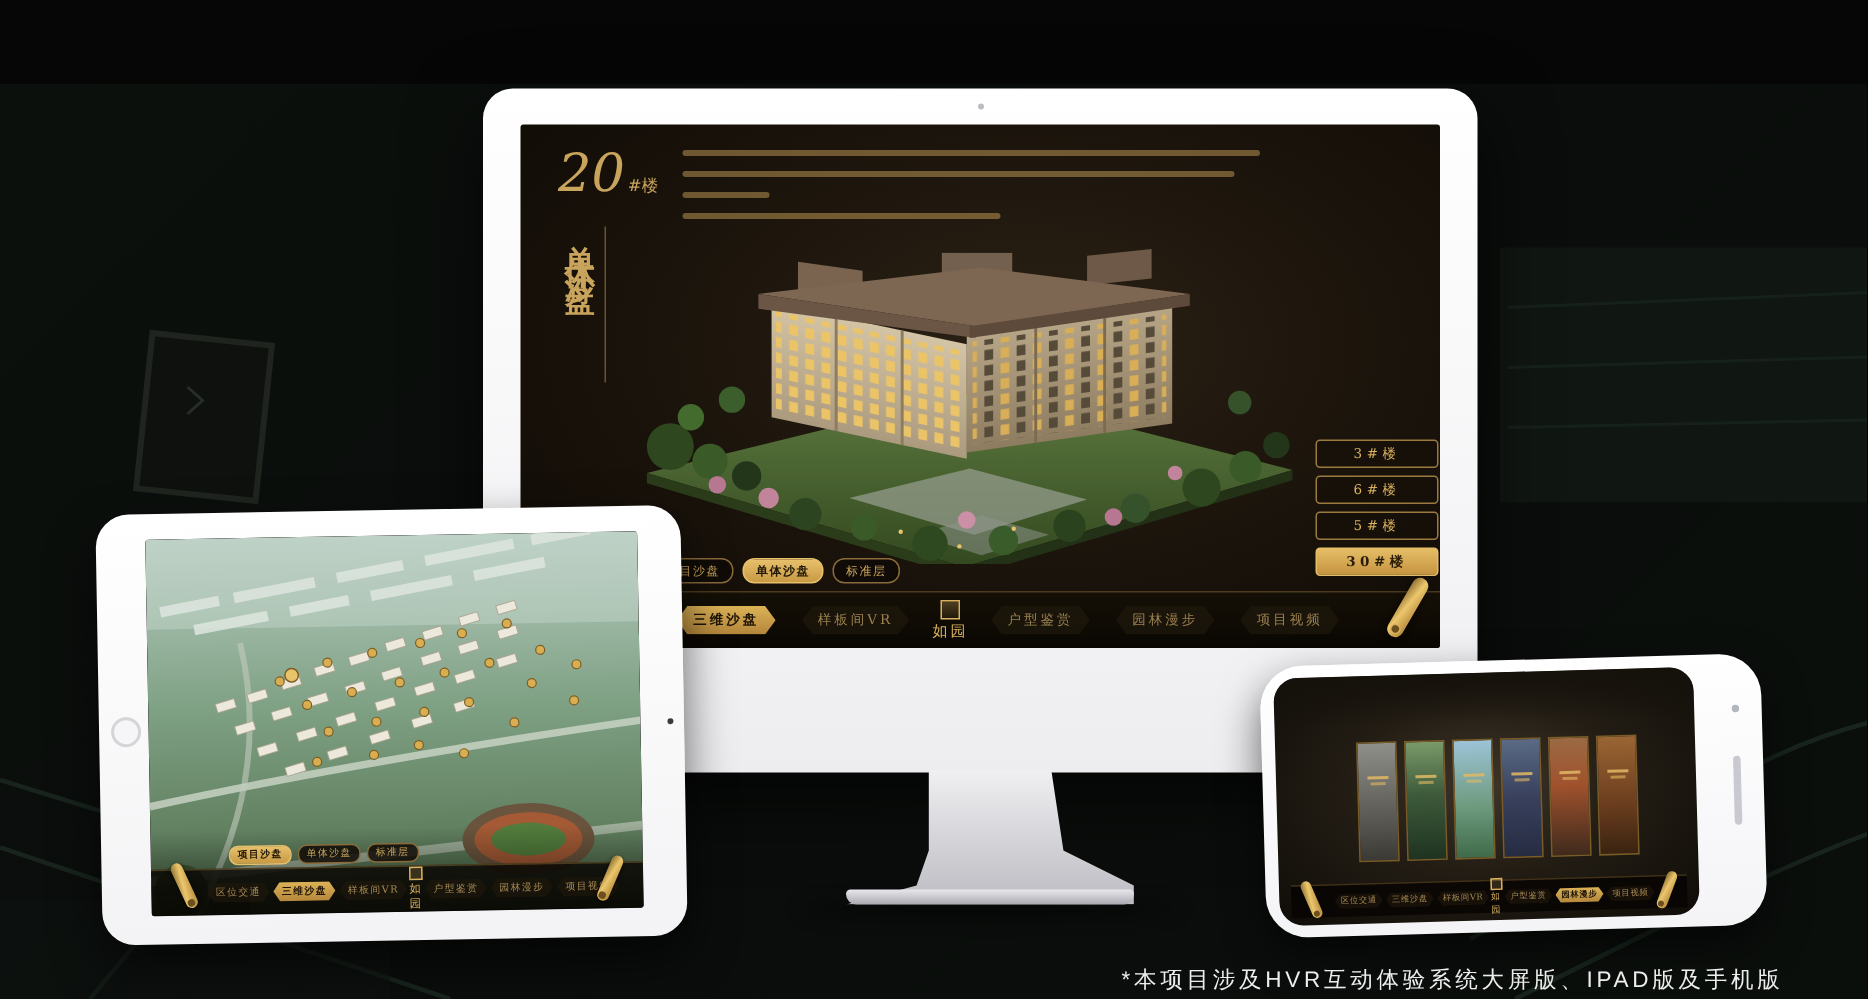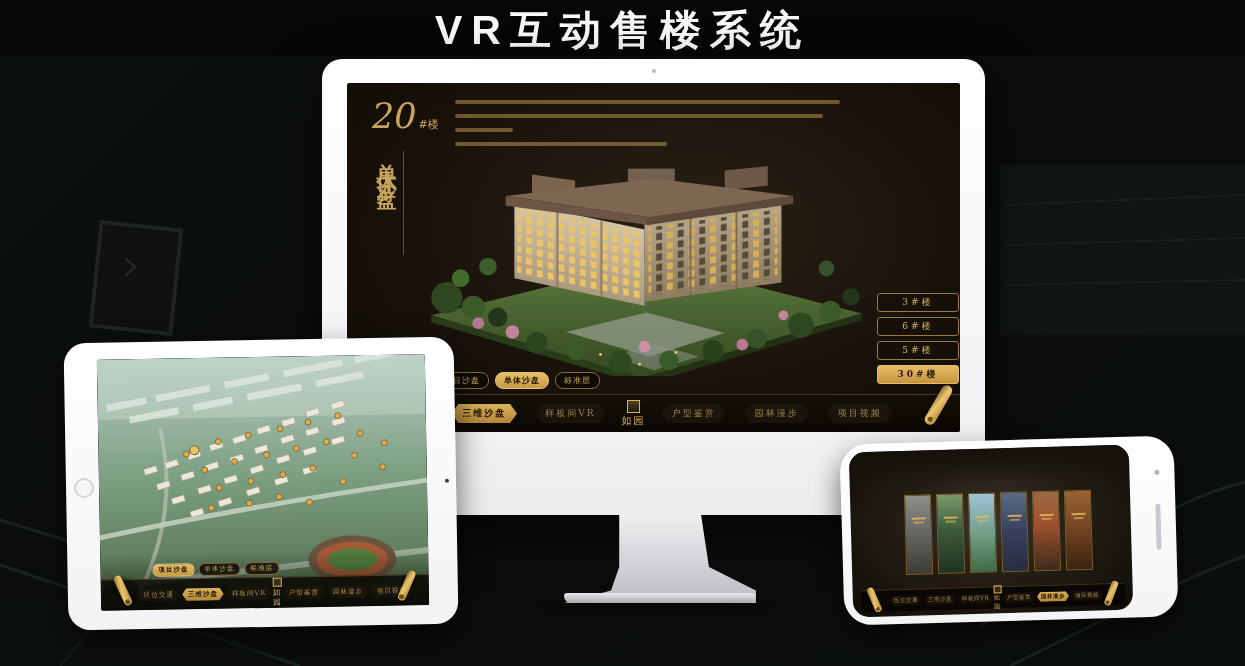--- a/index.html
+++ b/index.html
@@ -166,21 +166,20 @@
       <path d="M60,666 L185,515"></path>
       <path d="M980,626 C1090,566 1150,506 1245,482"></path>
       <path d="M1010,666 C1110,616 1190,576 1245,556"></path>
     </g>
     <rect x="96" y="226" width="80" height="104" fill="#0e110e" stroke="#1f241f" stroke-width="4" transform="rotate(6 136 278)"></rect>
     <path d="M125,258 l10,9 l-10,9" stroke="#272d27" stroke-width="2" fill="none"></path>
     <rect x="0" y="600" width="260" height="66" fill="#0d120f" opacity="0.5"></rect>
   </svg>
 
   <div class="top-strip"></div>
-  <div class="page-title">VR互动售楼系统</div>
 
   <div class="monitor-body">
     <div class="monitor-cam"></div>
 
     <div class="monitor-screen">
 
       <div class="b20">
         <span class="num">20</span><span class="suf">#楼</span>
       </div>
       <div class="vlabel">单体沙盘</div>
@@ -465,13 +464,14 @@
         <span class="nav-xs">户型鉴赏</span>
         <span class="nav-xs active">园林漫步</span>
         <span class="nav-xs">项目视频</span>
         <span class="scroll-xs sx-r"></span>
       </div>
     </div>
     <div class="phone-dot"></div>
     <div class="phone-pill"></div>
   </div>
 
+  <div class="footnote">*本项目涉及HVR互动体验系统大屏版、IPAD版及手机版</div>
 </div>
 
 </body></html>

